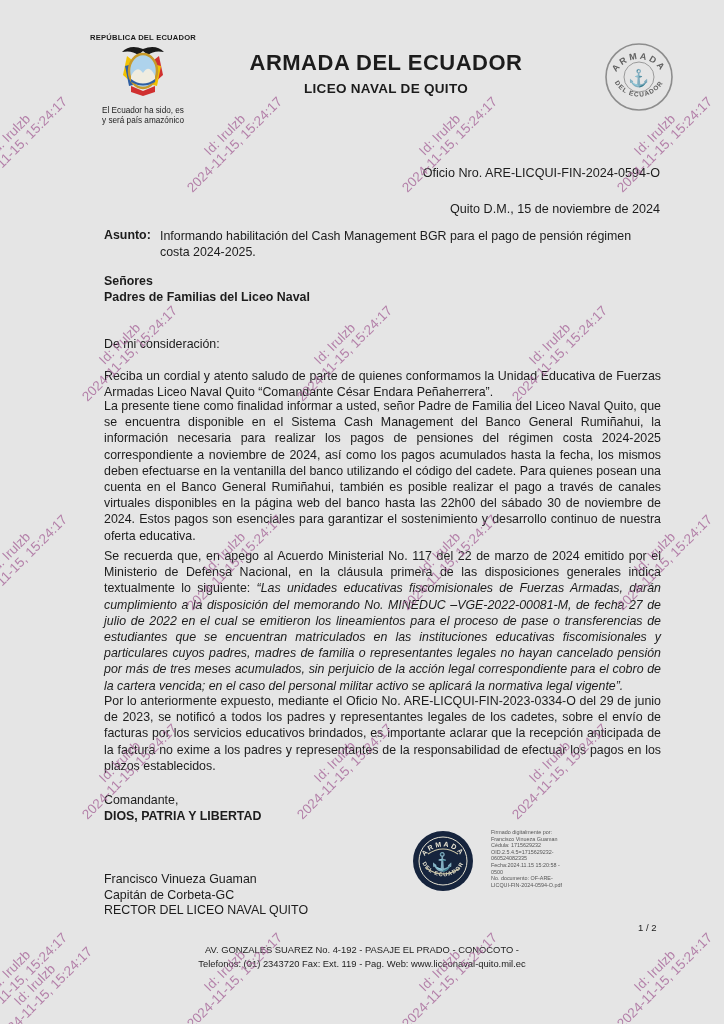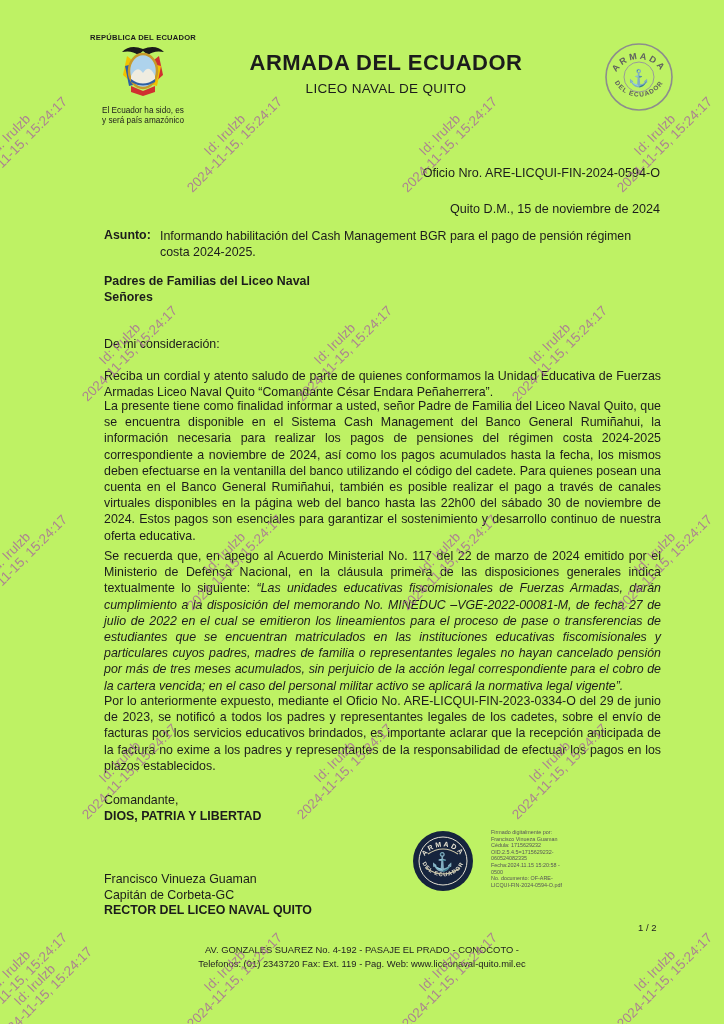--- a/index.html
+++ b/index.html
@@ -1,35 +1,35 @@
 <!DOCTYPE html>
 <html><head>
 <meta charset="utf-8">
 <style>
   html,body{margin:0;padding:0;background:#ffffff;}
   .page{
     position:relative; width:724px; height:1024px; margin:0 auto;
-    background:#bef264; overflow:hidden;
+    background:#e5e5e5; overflow:hidden;
     font-family:"Liberation Sans", sans-serif; color:#1c1c1c;
   }
   
   .wm-layer{position:absolute; inset:0; z-index:6; pointer-events:none;}
   .wm{
     position:absolute; width:170px; text-align:center;
     transform:rotate(-45deg);
     font-size:13.5px; line-height:14px; font-weight:400;
     opacity:.8; white-space:nowrap;
   }
   
   .emblem-left{position:absolute; left:90px; top:33px; width:106px; text-align:center; z-index:2;}
   .emblem-left .rep{font-size:7.6px; font-weight:bold; letter-spacing:.2px;}
   .emblem-left .motto{font-size:8.2px; line-height:9.5px; margin-top:2px;}
   .title-block{position:absolute; left:196px; top:50px; width:380px; text-align:center; z-index:2;}
   .title-block h1{margin:0; font-size:22px; letter-spacing:.5px; font-weight:bold; white-space:nowrap;}
-  .title-block h2{margin:5px 0 0 0; font-size:13.5px; font-weight:normal; letter-spacing:.3px;}
+  .title-block h2{margin:5px 0 0 0; font-size:13.5px; font-weight:bold; letter-spacing:.3px;}
   .seal-right{position:absolute; left:604px; top:42px; z-index:2;}
   
   .meta{position:absolute; right:64px; top:166px; text-align:right; z-index:2;}
   .meta .oficio{font-weight:normal; font-size:12.6px;margin-left:36px;}
   .meta .fecha{font-weight:normal; font-size:12.6px; margin-top:22px;}
   .asunto{position:absolute; left:104px; top:228px; width:560px; display:flex; z-index:2;}
   .asunto .lbl{font-weight:bold; font-size:12.4px; width:44px; flex:none;}
   .asunto .txt{font-size:12.4px; line-height:16px; margin-left:12px;}
   
   .block{position:absolute; left:104px; width:557px; z-index:2; font-size:12.4px; line-height:16.2px;}
@@ -40,21 +40,21 @@
   .p3{top:548px; text-align:justify;}
   .p4{top:693px; text-align:justify;}
   .closing{top:793px; line-height:15.6px;}
   .closing .god{font-weight:bold;}
   
   .sig-seal{position:absolute; left:412px; top:830px; z-index:2;}
   .dsig{position:absolute; left:491px; top:829px; width:160px; z-index:2;
         font-size:5.4px; line-height:6.6px; color:#555;}
   .dsl{display:block;}
   .sig-name{top:872px; line-height:15.6px;}
-  .sig-name .rector{font-weight:bold;}
+  .sig-name .rector{font-weight:normal;}
   
   .pagenum{position:absolute; left:606px; top:922px; font-size:9.5px; z-index:2; color:#222;margin-left:32px;}
   .footer{position:absolute; left:0; right:0; top:943px; text-align:center; z-index:2;
           font-size:9.4px; line-height:13.5px; color:#222;}
 </style>
 </head>
 <body>
 
 <div class="page">
 
@@ -106,22 +106,22 @@
     <div class="oficio">Oficio Nro. ARE-LICQUI-FIN-2024-0594-O</div>
     <div class="fecha">Quito D.M., 15 de noviembre de 2024</div>
   </div>
 
   <div class="asunto">
     <span class="lbl">Asunto:</span>
     <span class="txt">Informando habilitación del Cash Management BGR para el pago de pensión régimen costa 2024-2025.</span>
   </div>
 
   <div class="block recipient">
+    <div>Señores</div>
     <div>Padres de Familias del Liceo Naval</div>
-    <div>Señores</div>
   </div>
 
   <div class="block salutation">De mi consideración:</div>
 
   <div class="block p1">Reciba un cordial y atento saludo de parte de quienes conformamos la Unidad Educativa de Fuerzas Armadas Liceo Naval Quito “Comandante César Endara Peñaherrera”.</div>
   <div class="block p2">La presente tiene como finalidad informar a usted, señor Padre de Familia del Liceo Naval Quito, que se encuentra disponible en el Sistema Cash Management del Banco General Rumiñahui, la información necesaria para realizar los pagos de pensiones del régimen costa 2024-2025 correspondiente a noviembre de 2024, así como los pagos acumulados hasta la fecha, los mismos deben efectuarse en la ventanilla del banco utilizando el código del cadete. Para quienes posean una cuenta en el Banco General Rumiñahui, también es posible realizar el pago a través de canales virtuales disponibles en la página web del banco hasta las 22h00 del sábado 30 de noviembre de 2024. Estos pagos son esenciales para garantizar el sostenimiento y desarrollo continuo de nuestra oferta educativa.</div>
   <div class="block p3"><span>Se recuerda que, en apego al Acuerdo Ministerial No. 117 del 22 de marzo de 2024 emitido por el Ministerio de Defensa Nacional, en la cláusula primera de las disposiciones generales indica textualmente lo siguiente: </span><i>“Las unidades educativas fiscomisionales de Fuerzas Armadas, darán cumplimiento a la disposición del memorando No. MINEDUC –VGE-2022-00081-M, de fecha 27 de julio de 2022 en el cual se emitieron los lineamientos para el proceso de pase o transferencias de estudiantes que se encuentran matriculados en las instituciones educativas fiscomisionales y particulares cuyos padres, madres de familia o representantes legales no hayan cancelado pensión por más de tres meses acumulados, sin perjuicio de la acción legal correspondiente para el cobro de la cartera vencida; en el caso del personal militar activo se aplicará la normativa legal vigente”.</i></div>
   <div class="block p4">Por lo anteriormente expuesto, mediante el Oficio No. ARE-LICQUI-FIN-2023-0334-O del 29 de junio de 2023, se notificó a todos los padres y representantes legales de los cadetes, sobre el envío de facturas por los servicios educativos brindados, es importante aclarar que la recepción anticipada de la factura no exime a los padres y representantes de la responsabilidad de efectuar los pagos en los plazos establecidos.</div>
 
   <div class="block closing">

